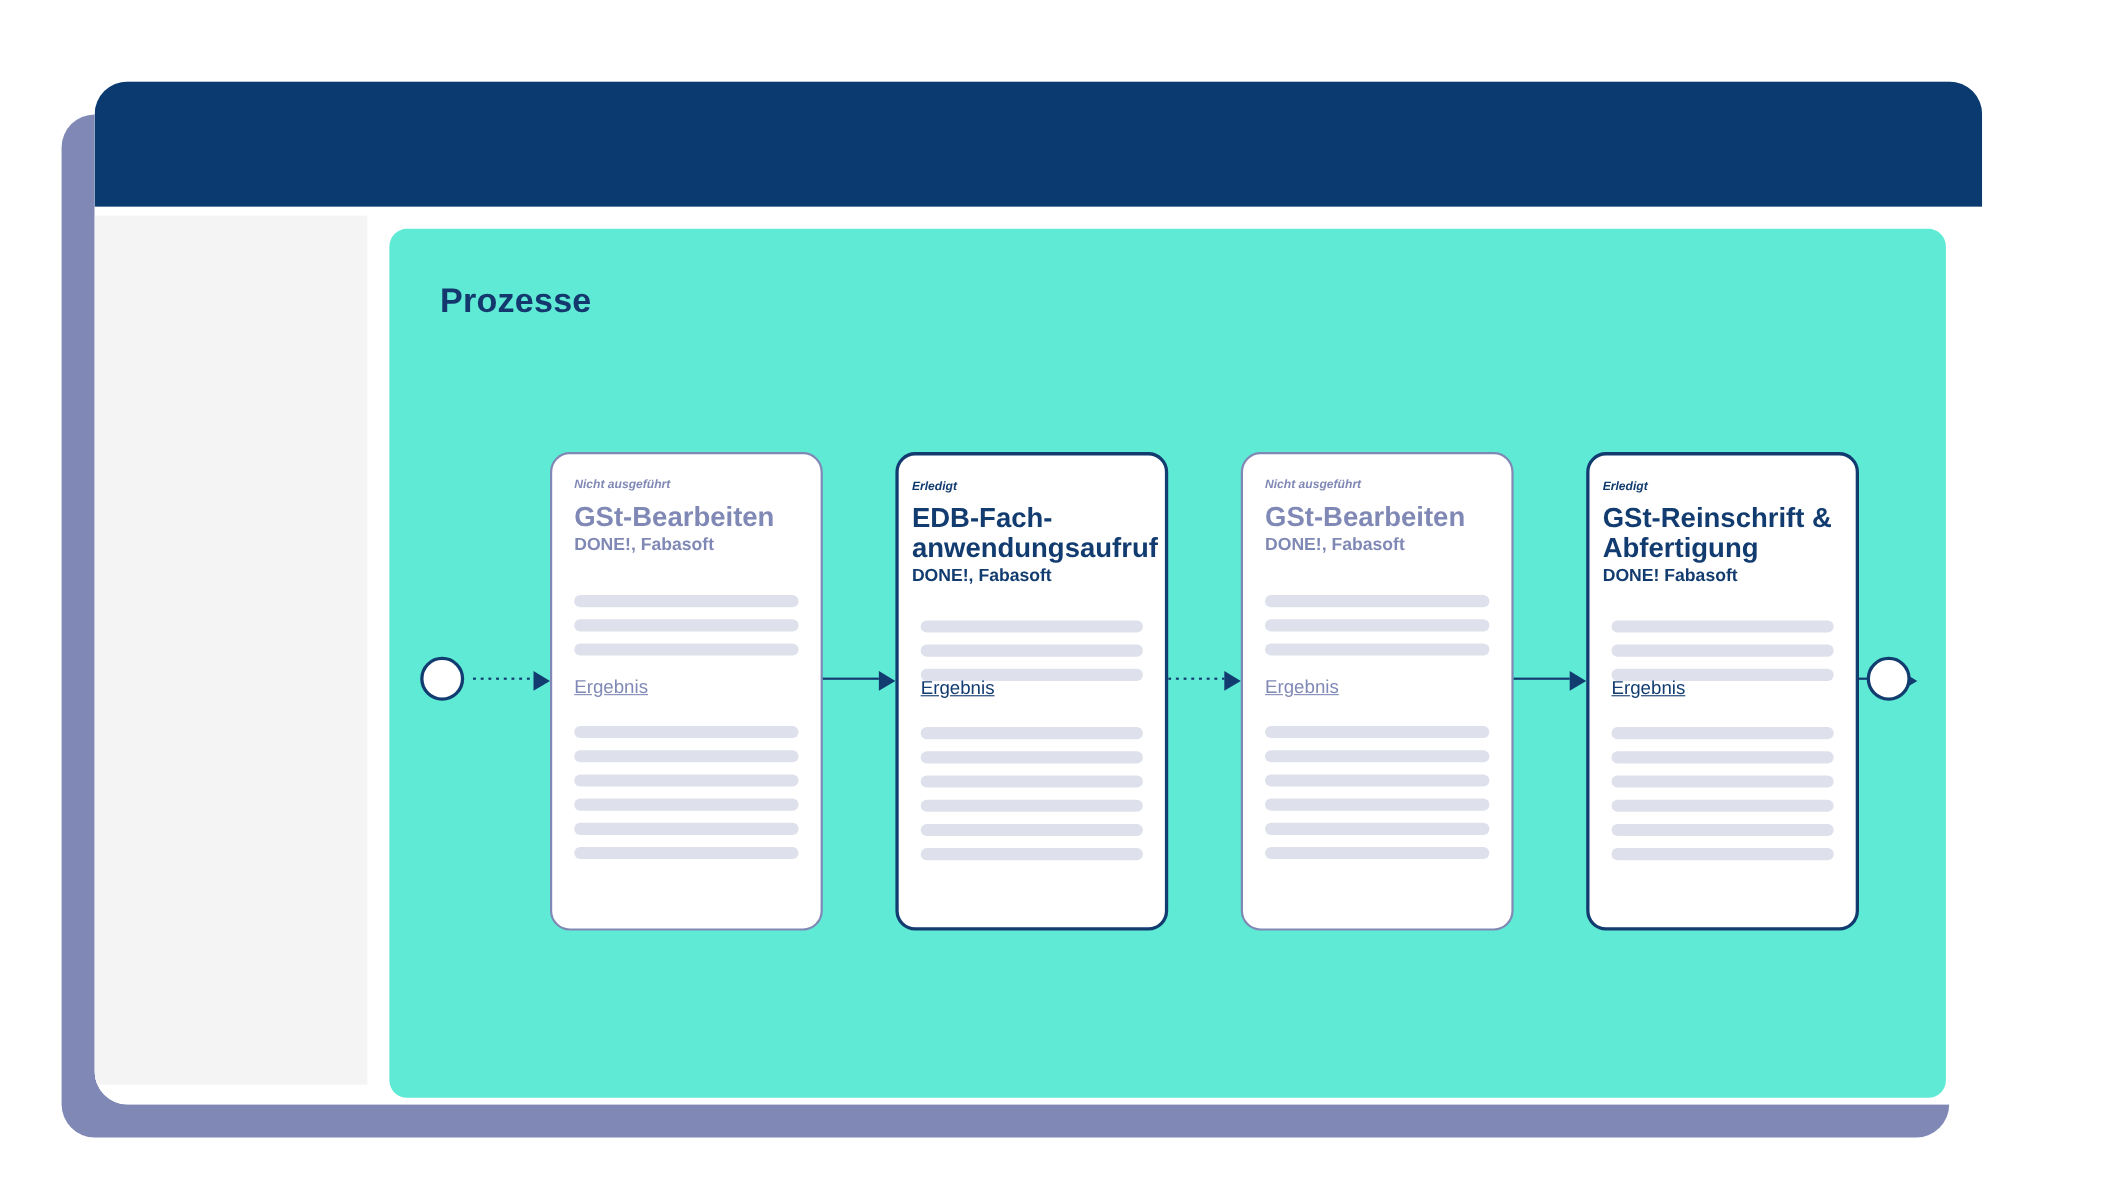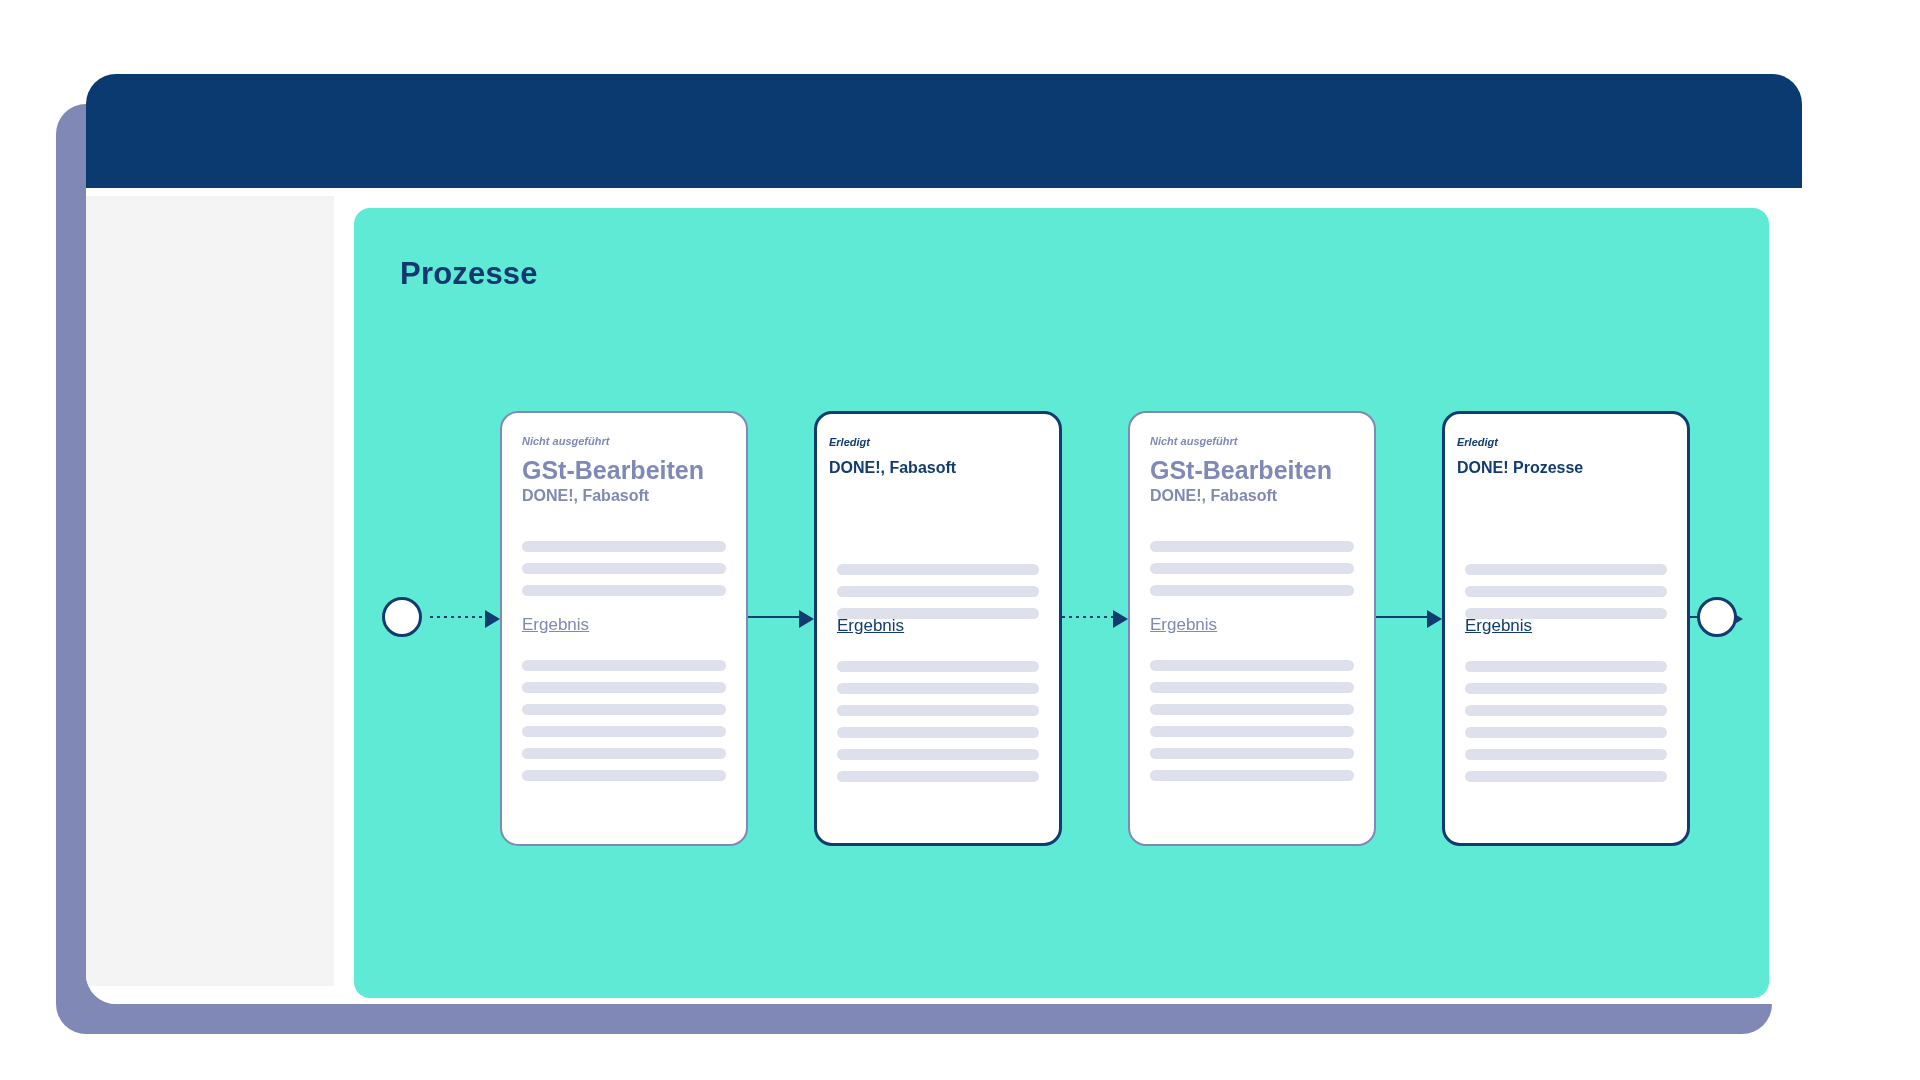--- a/index.html
+++ b/index.html
@@ -268,20 +268,21 @@
             </div>
           </div>
 
           <div class="connector" style="left:394px; width:66px;">
             <div class="conn-line solid" style="width:51px;"></div>
             <div class="conn-head" style="left:51px;"></div>
           </div>
 
           <div class="flow-node state-done tall-title" style="left:460px;">
             <div class="node-status">Erledigt</div>
+            <div class="node-title">EDB-Fach-anwendungsaufruf</div>
             <div class="node-subtitle">DONE!, Fabasoft</div>
             <div class="bar-group group-top">
               <div class="bar"></div>
               <div class="bar"></div>
               <div class="bar"></div>
             </div>
             <div class="node-result-label">Ergebnis</div>
             <div class="bar-group group-bottom">
               <div class="bar"></div>
               <div class="bar"></div>
@@ -317,21 +318,22 @@
             </div>
           </div>
 
           <div class="connector" style="left:1022px; width:66px;">
             <div class="conn-line solid" style="width:51px;"></div>
             <div class="conn-head" style="left:51px;"></div>
           </div>
 
           <div class="flow-node state-done tall-title" style="left:1088px;">
             <div class="node-status">Erledigt</div>
-            <div class="node-subtitle">DONE! Prozesse</div>
+            <div class="node-title">GSt-Reinschrift &amp; Abfertigung</div>
+            <div class="node-subtitle">DONE! Fabasoft</div>
             <div class="bar-group group-top">
               <div class="bar"></div>
               <div class="bar"></div>
               <div class="bar"></div>
             </div>
             <div class="node-result-label">Ergebnis</div>
             <div class="bar-group group-bottom">
               <div class="bar"></div>
               <div class="bar"></div>
               <div class="bar"></div>

